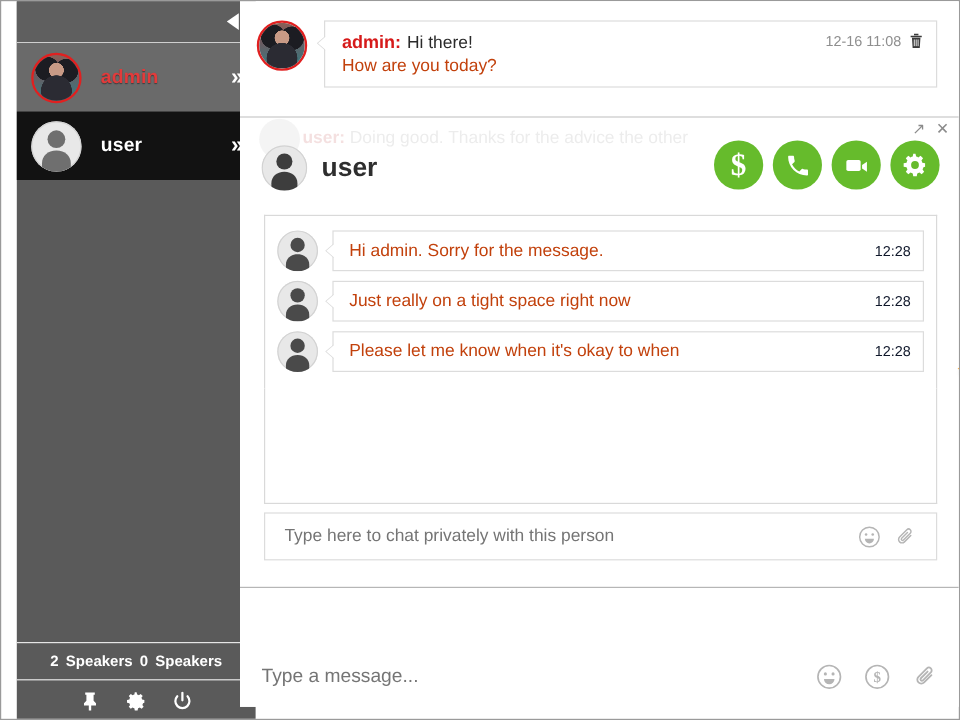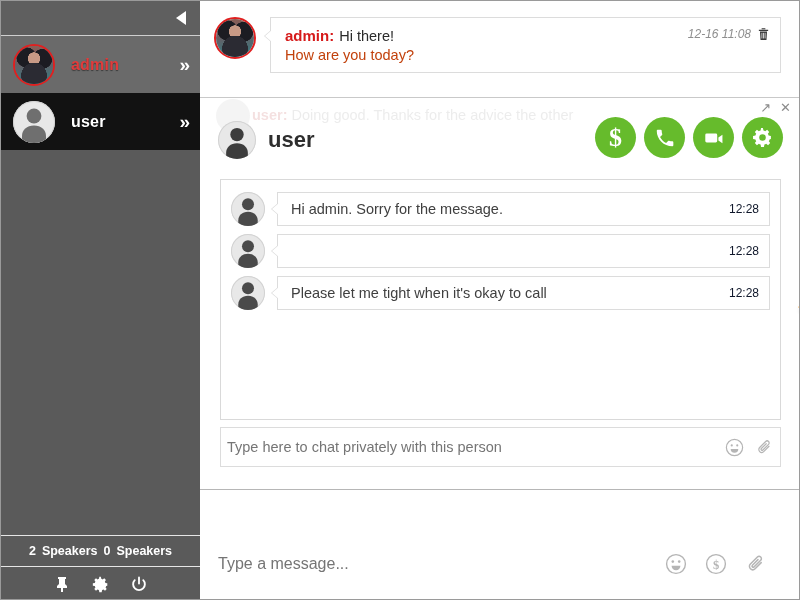--- a/index.html
+++ b/index.html
@@ -12,21 +12,21 @@
   #app {
     position: relative;
     width: 800px; height: 600px;
     border: 1px solid #9a9a9a;
     background: #fff;
     overflow: hidden;
   }
 
   
   #sidebar {
-    position: absolute; left: 0; top: 0;
+    position: absolute; left: 13px; top: 0;
     width: 199px; height: 600px;
     background: #5a5a5a;
     display: flex; flex-direction: column;
   }
   #sidebar-top {
     height: 35px;
     background: #5f5f5f;
     border-bottom: 1px solid #cfcfcf;
     display: flex; align-items: center; justify-content: flex-end;
     padding-right: 14px;
@@ -139,21 +139,21 @@
   }
   .msg-line1 { font-size: 14.5px; color: #2b2b2b; }
   .msg-from {
     color: #d61a1a; font-weight: bold; font-size: 15px;
     margin-right: 5px;
   }
   .msg-line2 { font-size: 14.5px; color: #c2410c; margin-top: 3px; }
   .msg-meta {
     position: absolute; right: 10px; top: 9px;
     display: flex; align-items: flex-start; gap: 6px;
-    font-size: 12px; color: #8e8e8e; font-style: italic;
+    font-size: 12px; color: #8e8e8e;
   }
 
   
   #ghost-msg {
     position: absolute; left: 52px; top: 106px;
     font-size: 14.5px;
     color: rgba(140,140,140,0.17);
     white-space: nowrap;
     pointer-events: none;
   }
@@ -239,46 +239,46 @@
     border-bottom: 6px solid transparent;
     border-right: 7px solid #dcdcdc;
   }
   .pbub:after {
     content: ""; position: absolute; left: -6px; top: 10px;
     width: 0; height: 0;
     border-top: 6px solid transparent;
     border-bottom: 6px solid transparent;
     border-right: 7px solid #ffffff;
   }
-  .ptext { font-size: 14.5px; color: #404040; }
+  .ptext { font-size: 14.5px; color: #c2410c; }
   .ptime { margin-left: auto; font-size: 12px; color: #0f172a; }
 
   #priv-input {
     position: absolute; left: 20px; top: 328px;
     width: 561px; height: 40px;
     border: 1px solid #dcdcdc; background: #fff;
     display: flex; align-items: center;
-    padding: 0 6px;
+    padding: 0 16px;
   }
   #priv-input .ph {
     font-size: 14.5px; color: #9b9b9b;
     background: none; border: none; outline: none;
     flex: 1 1 auto; font-family: inherit;
   }
   #priv-input .icons { display: flex; gap: 11px; align-items: center; }
 
   
   #composer {
     position: absolute; left: 0; bottom: 0; right: 0;
     height: 100px;
     background: #fff;
     border-top: 1px solid #b6b6b6;
   }
   #composer-inner {
-    position: absolute; left: 18px; right: 32px; bottom: 14px;
+    position: absolute; left: 18px; right: 17px; bottom: 14px;
     display: flex; align-items: center;
   }
   #composer .ph {
     font-size: 16px; color: #9b9b9b;
     background: none; border: none; outline: none;
     flex: 1 1 auto; font-family: inherit;
   }
   #composer .icons { display: flex; gap: 18px; align-items: center; }
   .icon-btn { line-height: 0; cursor: pointer; }
 </style>
@@ -433,33 +433,34 @@
         </div>
 
         <div class="prow">
           <div class="avatar-default">
             <svg width="34" height="34" viewBox="0 0 42 42">
               <circle cx="21" cy="15" r="7.4" fill="#4a4a4a"></circle>
               <path d="M21 24.5c-7.2 0-12 4.6-12 10.5v7h24v-7c0-5.9-4.8-10.5-12-10.5z" fill="#4a4a4a"></path>
             </svg>
           </div>
           <div class="pbub">
+            <span class="ptext">Just really on a tight space right now</span>
             <span class="ptime">12:28</span>
           </div>
         </div>
 
         <div class="prow">
           <div class="avatar-default">
             <svg width="34" height="34" viewBox="0 0 42 42">
               <circle cx="21" cy="15" r="7.4" fill="#4a4a4a"></circle>
               <path d="M21 24.5c-7.2 0-12 4.6-12 10.5v7h24v-7c0-5.9-4.8-10.5-12-10.5z" fill="#4a4a4a"></path>
             </svg>
           </div>
           <div class="pbub">
-            <span class="ptext">Please let me tight when it's okay to call</span>
+            <span class="ptext">Please let me know when it's okay to when</span>
             <span class="ptime">12:28</span>
           </div>
         </div>
 
       </div>
       <div id="priv-msgs-pad"></div>
 
       <div id="priv-input">
         <input class="ph" type="text" placeholder="Type here to chat privately with this person" style="">
         <span class="icons">

